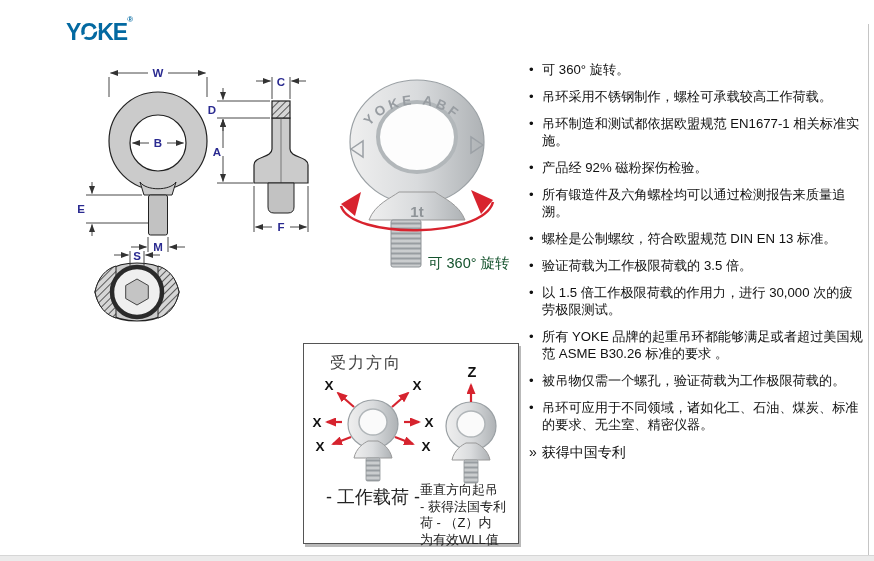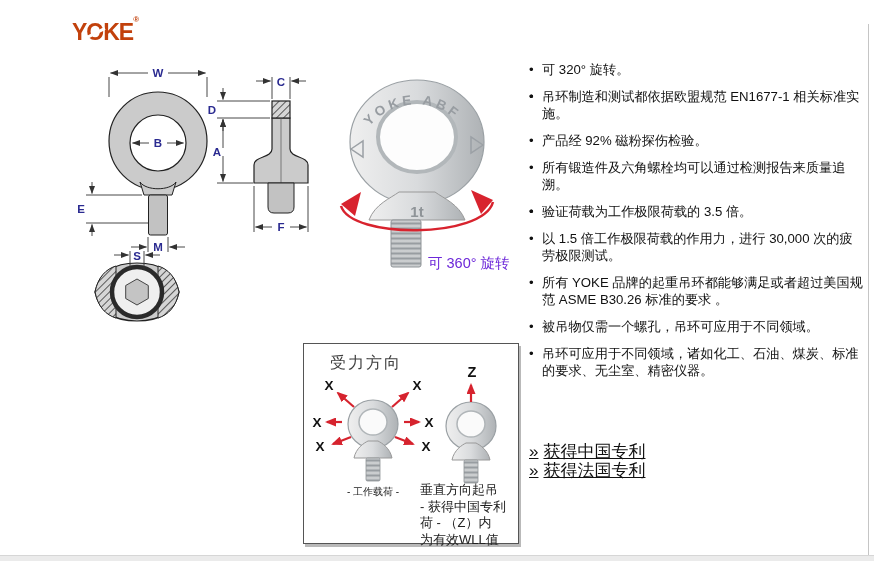--- a/index.html
+++ b/index.html
@@ -1,46 +1,46 @@
 <!DOCTYPE html>
 <html><head>
 <meta charset="utf-8">
 <style>
   html,body{margin:0;padding:0;background:#fff;}
   .page{position:relative;width:874px;height:561px;background:#fff;overflow:hidden;
         font-family:"Liberation Sans","DejaVu Sans",sans-serif;color:#111;}
   
-  .logo{position:absolute;left:72px;top:9px;font-weight:900;font-size:23px;
-        color:#c2410c;letter-spacing:-1px;line-height:22px;}
+  .logo{position:absolute;left:66px;top:9px;font-weight:900;font-size:23px;
+        color:#0369a1;letter-spacing:-1px;line-height:22px;}
   .logo .logo-o{position:relative;display:inline-block;}
   .logo .logo-o::after{content:"";position:absolute;left:-14%;top:50%;width:128%;height:2.5px;
         background:#fff;transform:rotate(-27deg);}
   .logo sup{font-size:8px;font-weight:700;vertical-align:18px;letter-spacing:0;}
   
   .abs{position:absolute;}
   svg text{font-family:"Liberation Sans","DejaVu Sans",sans-serif;}
   .dim{fill:#2a2a90;font-size:11.5px;font-weight:bold;}
   
-  .rotate-caption{position:absolute;left:428px;top:254px;font-size:14.5px;color:#6d28d9;}
+  .rotate-caption{position:absolute;left:428px;top:254px;font-size:14.5px;color:#14532d;}
   
   .ld-box{position:absolute;left:303px;top:343px;width:214px;height:199px;background:#fff;
           border:1.5px solid #555;box-shadow:2px 3px 0 #b9b9b9;}
   .ld-title{position:absolute;left:26px;top:9px;font-size:16px;letter-spacing:2px;color:#404040;}
   .ld-cap-left{position:absolute;left:14px;top:141px;width:110px;text-align:center;
-               font-size:10px;color:#222;}
+               font-size:18px;color:#222;}
   .ld-cap-right{position:absolute;left:116px;top:138px;width:88px;font-size:13px;
                 line-height:16.5px;color:#222;}
   .ld-svg{position:absolute;left:0;top:0;}
   
   .features{position:absolute;left:529px;top:61px;width:334px;}
   .feat{position:relative;padding-left:13px;margin-bottom:10px;font-size:13.2px;
         line-height:17px;color:#111;}
   .blt{position:absolute;left:0;top:0;}
   .patents{position:absolute;left:529px;top:443px;width:300px;}
-  .pat{font-size:17px;line-height:18.5px;color:#111;text-decoration:underline;}
+  .pat{font-size:14px;line-height:18.5px;color:#111;}
   .pat .mk{margin-right:5px;}
   
   .divider{position:absolute;left:868px;top:24px;width:1px;height:532px;background:#c5c5c5;}
   .footer-band{position:absolute;left:0;top:555px;width:874px;height:6px;background:#ebebeb;
                border-top:1px solid #d6d6d6;box-sizing:border-box;}
 </style>
 </head>
 <body>
 
 <div class="page">
@@ -195,89 +195,88 @@
         <text x="125" y="83">X</text>
         <text x="122" y="107">X</text>
         <text x="168" y="33" font-size="14.5">Z</text>
       </g>
     </svg>
     <div class="ld-title">受力方向</div>
     <div class="ld-cap-left">- 工作载荷 -</div>
     <div class="ld-cap-right">
 
     <div class="cap-line">垂直方向起吊</div>
-        <div class="cap-line">- 获得中国专利</div>
+        <div class="cap-line">- 获得法国专利</div>
         <div class="cap-line">荷 - （Z）内</div>
         <div class="cap-line">为有效WLL值</div>
       </div>
   </div>
 
   <div class="features">
 
       <div class="feat">
         <span class="blt">•</span>
-        <span>可 320° 旋转。</span>
-      </div>
-
-      <div class="feat">
-        <span class="blt">•</span>
+        <span>可 360° 旋转。</span>
+      </div>
+
+      <div class="feat">
+        <span class="blt">•</span>
+        <span>吊环采用不锈钢制作，螺栓可承载较高工作荷载。</span>
       </div>
 
       <div class="feat">
         <span class="blt">•</span>
         <span>吊环制造和测试都依据欧盟规范 EN1677-1 相关标准实施。</span>
       </div>
 
       <div class="feat">
         <span class="blt">•</span>
         <span>产品经 92% 磁粉探伤检验。</span>
       </div>
 
       <div class="feat">
         <span class="blt">•</span>
         <span>所有锻造件及六角螺栓均可以通过检测报告来质量追溯。</span>
       </div>
 
       <div class="feat">
         <span class="blt">•</span>
+        <span>螺栓是公制螺纹，符合欧盟规范 DIN EN 13 标准。</span>
       </div>
 
       <div class="feat">
         <span class="blt">•</span>
         <span>验证荷载为工作极限荷载的 3.5 倍。</span>
       </div>
 
       <div class="feat">
         <span class="blt">•</span>
         <span>以 1.5 倍工作极限荷载的作用力，进行 30,000 次的疲劳极限测试。</span>
       </div>
 
       <div class="feat">
         <span class="blt">•</span>
         <span>所有 YOKE 品牌的起重吊环都能够满足或者超过美国规范 ASME B30.26 标准的要求 。</span>
       </div>
 
       <div class="feat">
         <span class="blt">•</span>
-        <span>被吊物仅需一个螺孔，吊环可应用于不同领域。</span>
+        <span>被吊物仅需一个螺孔，验证荷载为工作极限荷载的。</span>
       </div>
 
       <div class="feat">
         <span class="blt">•</span>
         <span>吊环可应用于不同领域，诸如化工、石油、煤炭、标准的要求、无尘室、精密仪器。</span>
       </div>
     </div>
 
   <div class="patents">
 
       <div class="pat">
         <span class="mk">»</span><span>获得中国专利</span>
       </div>
 
-      <div class="pat">
-        <span class="mk">»</span><span>获得法国专利</span>
-      </div>
 
     </div>
 
   <div class="divider"></div>
   <div class="footer-band"></div>
 </div>
 
 </body></html>

